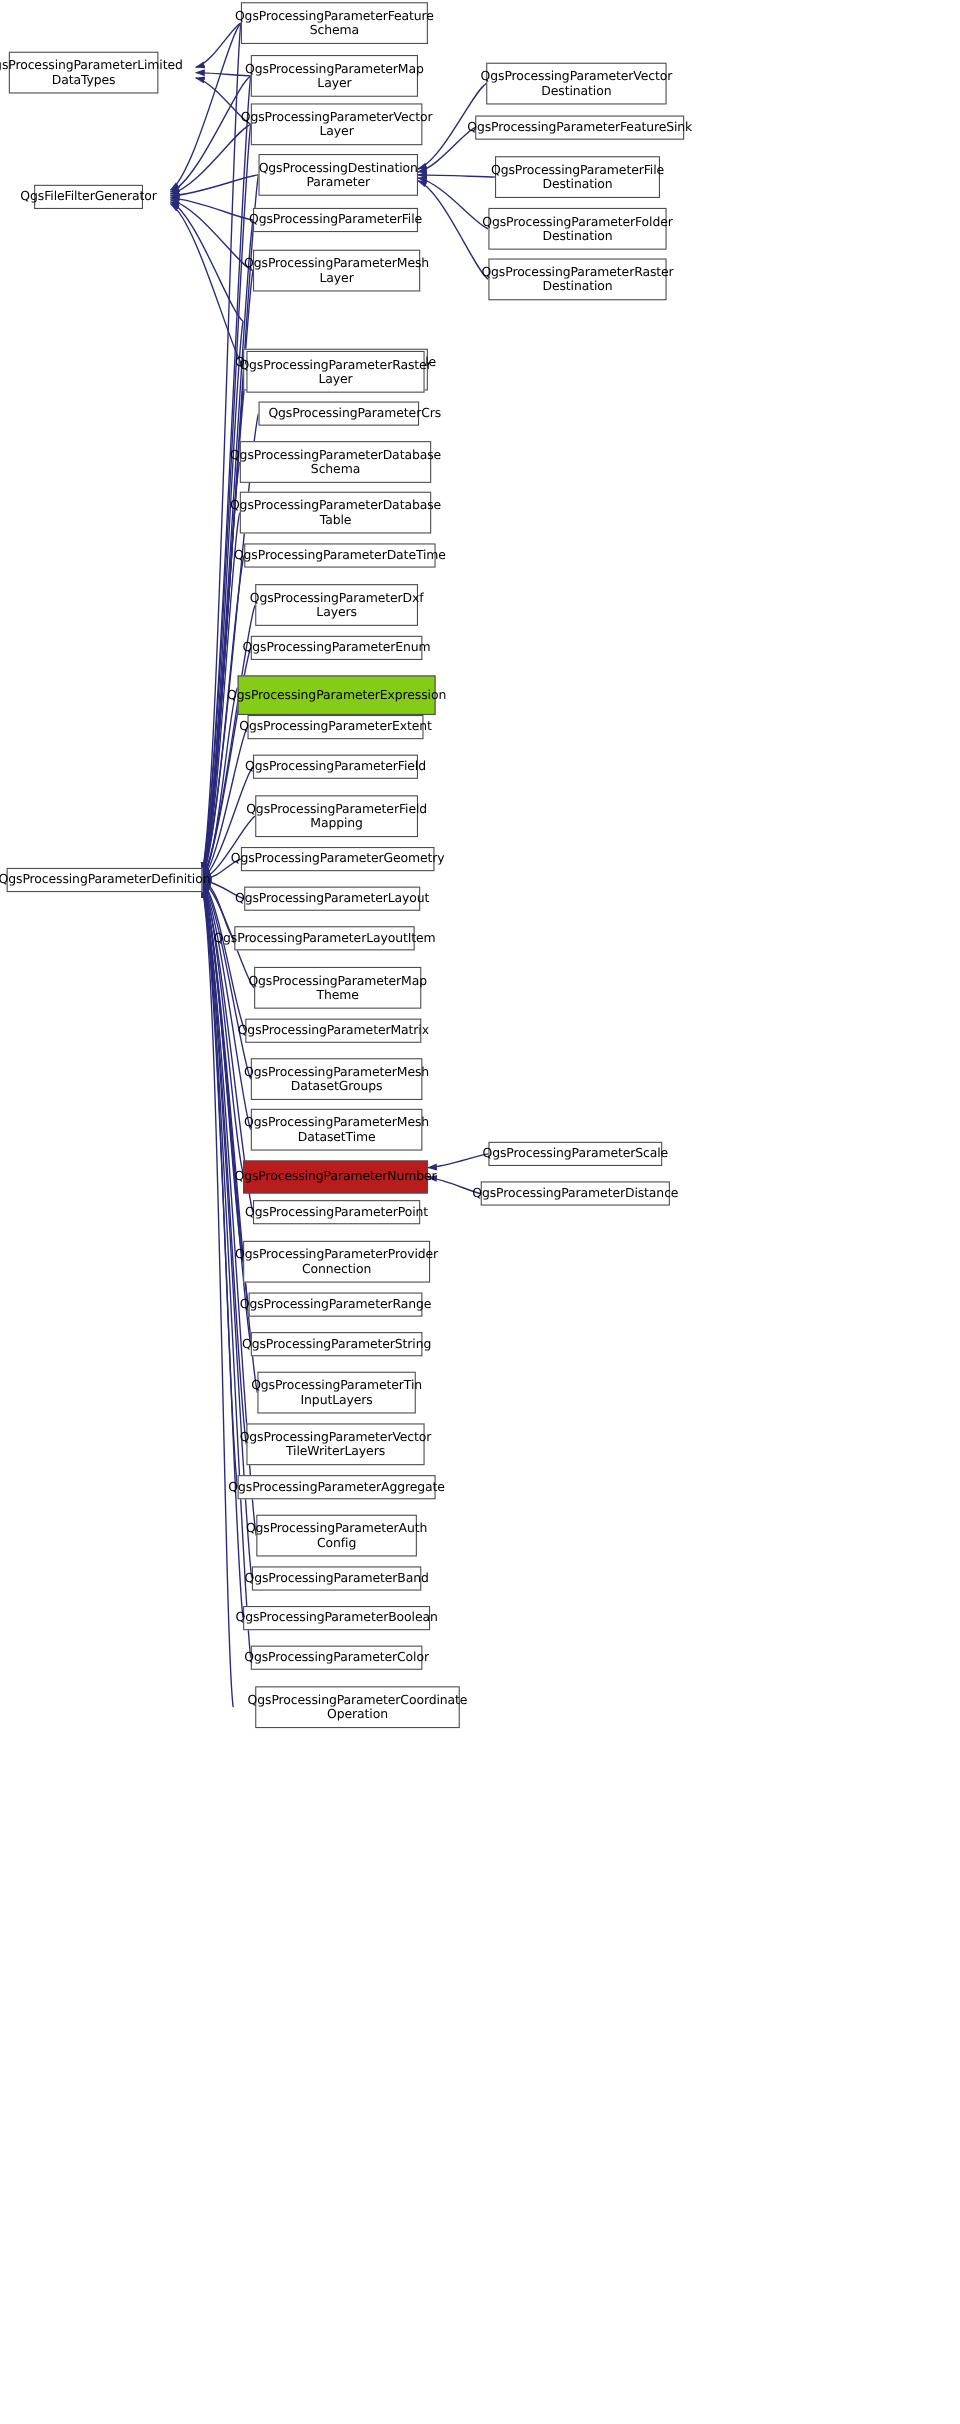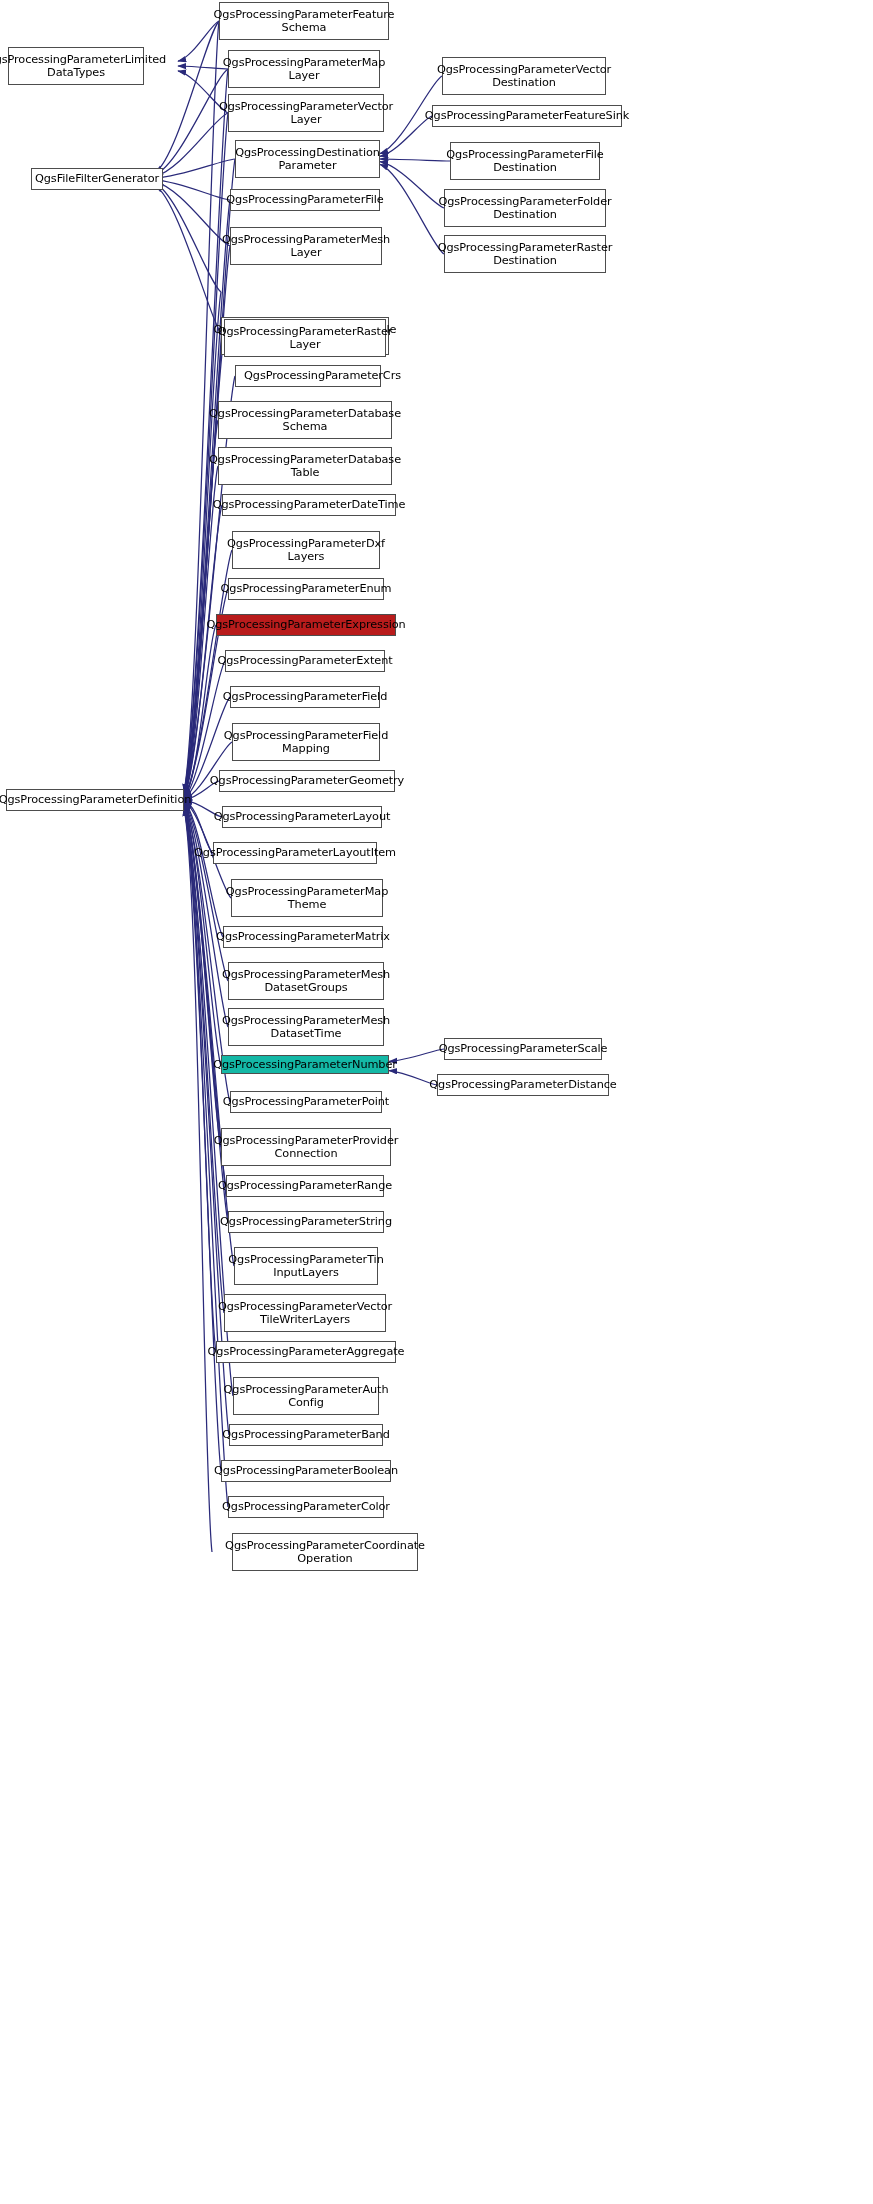--- a/index.html
+++ b/index.html
@@ -122,58 +122,58 @@
 Layer</div>
       <div class="node" style="left: 442px; top: 57px; width: 164px; height: 38px; border-color: rgb(77, 77, 77); background: rgb(255, 255, 255); color: rgb(0, 0, 0);">QgsProcessingParameterVector
 Destination</div>
       <div class="node" style="left: 228px; top: 94px; width: 156px; height: 38px; border-color: rgb(77, 77, 77); background: rgb(255, 255, 255); color: rgb(0, 0, 0);">QgsProcessingParameterVector
 Layer</div>
       <div class="node" style="left: 432px; top: 105px; width: 190px; height: 22px; border-color: rgb(77, 77, 77); background: rgb(255, 255, 255); color: rgb(0, 0, 0);">QgsProcessingParameterFeatureSink</div>
       <div class="node" style="left: 235px; top: 140px; width: 145px; height: 38px; border-color: rgb(77, 77, 77); background: rgb(255, 255, 255); color: rgb(0, 0, 0);">QgsProcessingDestination
 Parameter</div>
       <div class="node" style="left: 450px; top: 142px; width: 150px; height: 38px; border-color: rgb(77, 77, 77); background: rgb(255, 255, 255); color: rgb(0, 0, 0);">QgsProcessingParameterFile
 Destination</div>
-      <div class="node" style="left: 31px; top: 168px; width: 132px; height: 22px; border-color: rgb(77, 77, 77); background: rgb(255, 255, 255); color: rgb(0, 0, 0);">QgsFileFilterGenerator</div>
+      <div class="node" style="left: 31px; top: 168px; width: 99px; height: 22px; border-color: rgb(77, 77, 77); background: rgb(255, 255, 255); color: rgb(0, 0, 0);">QgsFileFilterGenerator</div>
       <div class="node" style="left: 444px; top: 189px; width: 162px; height: 38px; border-color: rgb(77, 77, 77); background: rgb(255, 255, 255); color: rgb(0, 0, 0);">QgsProcessingParameterFolder
 Destination</div>
       <div class="node" style="left: 230px; top: 189px; width: 150px; height: 22px; border-color: rgb(77, 77, 77); background: rgb(255, 255, 255); color: rgb(0, 0, 0);">QgsProcessingParameterFile</div>
       <div class="node" style="left: 444px; top: 235px; width: 162px; height: 38px; border-color: rgb(77, 77, 77); background: rgb(255, 255, 255); color: rgb(0, 0, 0);">QgsProcessingParameterRaster
 Destination</div>
       <div class="node" style="left: 230px; top: 227px; width: 152px; height: 38px; border-color: rgb(77, 77, 77); background: rgb(255, 255, 255); color: rgb(0, 0, 0);">QgsProcessingParameterMesh
 Layer</div>
       <div class="node" style="left: 221px; top: 273px; width: 168px; height: 38px; border-color: rgb(77, 77, 77); background: rgb(255, 255, 255); color: rgb(0, 0, 0); margin-top: 44px;">QgsProcessingParameterMultiple
 Layers</div>
       <div class="node" style="left: 224px; top: 319px; width: 162px; height: 38px; border-color: rgb(77, 77, 77); background: rgb(255, 255, 255); color: rgb(0, 0, 0);">QgsProcessingParameterRaster
 Layer</div>
       <div class="node" style="left: 235px; top: 365px; width: 146px; height: 22px; border-color: rgb(77, 77, 77); background: rgb(255, 255, 255); color: rgb(0, 0, 0); padding-left: 32px;">QgsProcessingParameterCrs</div>
       <div class="node" style="left: 218px; top: 401px; width: 174px; height: 38px; border-color: rgb(77, 77, 77); background: rgb(255, 255, 255); color: rgb(0, 0, 0);">QgsProcessingParameterDatabase
 Schema</div>
       <div class="node" style="left: 218px; top: 447px; width: 174px; height: 38px; border-color: rgb(77, 77, 77); background: rgb(255, 255, 255); color: rgb(0, 0, 0);">QgsProcessingParameterDatabase
 Table</div>
       <div class="node" style="left: 222px; top: 494px; width: 174px; height: 22px; border-color: rgb(77, 77, 77); background: rgb(255, 255, 255); color: rgb(0, 0, 0);">QgsProcessingParameterDateTime</div>
       <div class="node" style="left: 232px; top: 531px; width: 148px; height: 38px; border-color: rgb(77, 77, 77); background: rgb(255, 255, 255); color: rgb(0, 0, 0);">QgsProcessingParameterDxf
 Layers</div>
       <div class="node" style="left: 228px; top: 578px; width: 156px; height: 22px; border-color: rgb(77, 77, 77); background: rgb(255, 255, 255); color: rgb(0, 0, 0);">QgsProcessingParameterEnum</div>
-      <div class="node" style="left: 216px; top: 614px; width: 180px; height: 22px; border-color: rgb(77, 77, 77); background: #b91c1c; color: rgb(0, 0, 0);">QgsProcessingParameterExpression</div>
+      <div class="node" style="left: 216px; top: 614px; width: 180px; height: 36px; border-color: rgb(77, 77, 77); background: #84cc16; color: rgb(0, 0, 0);">QgsProcessingParameterExpression</div>
       <div class="node" style="left: 225px; top: 650px; width: 160px; height: 22px; border-color: rgb(77, 77, 77); background: rgb(255, 255, 255); color: rgb(0, 0, 0);">QgsProcessingParameterExtent</div>
       <div class="node" style="left: 230px; top: 686px; width: 150px; height: 22px; border-color: rgb(77, 77, 77); background: rgb(255, 255, 255); color: rgb(0, 0, 0);">QgsProcessingParameterField</div>
       <div class="node" style="left: 232px; top: 723px; width: 148px; height: 38px; border-color: rgb(77, 77, 77); background: rgb(255, 255, 255); color: rgb(0, 0, 0);">QgsProcessingParameterField
 Mapping</div>
       <div class="node" style="left: 219px; top: 770px; width: 176px; height: 22px; border-color: rgb(77, 77, 77); background: rgb(255, 255, 255); color: rgb(0, 0, 0);">QgsProcessingParameterGeometry</div>
       <div class="node" style="left: 6px; top: 789px; width: 178px; height: 22px; border-color: rgb(77, 77, 77); background: rgb(255, 255, 255); color: rgb(0, 0, 0);">QgsProcessingParameterDefinition</div>
       <div class="node" style="left: 222px; top: 806px; width: 160px; height: 22px; border-color: rgb(77, 77, 77); background: rgb(255, 255, 255); color: rgb(0, 0, 0);">QgsProcessingParameterLayout</div>
       <div class="node" style="left: 213px; top: 842px; width: 164px; height: 22px; border-color: rgb(77, 77, 77); background: rgb(255, 255, 255); color: rgb(0, 0, 0);">QgsProcessingParameterLayoutItem</div>
       <div class="node" style="left: 231px; top: 879px; width: 152px; height: 38px; border-color: rgb(77, 77, 77); background: rgb(255, 255, 255); color: rgb(0, 0, 0);">QgsProcessingParameterMap
 Theme</div>
       <div class="node" style="left: 223px; top: 926px; width: 160px; height: 22px; border-color: rgb(77, 77, 77); background: rgb(255, 255, 255); color: rgb(0, 0, 0);">QgsProcessingParameterMatrix</div>
       <div class="node" style="left: 228px; top: 962px; width: 156px; height: 38px; border-color: rgb(77, 77, 77); background: rgb(255, 255, 255); color: rgb(0, 0, 0);">QgsProcessingParameterMesh
 DatasetGroups</div>
       <div class="node" style="left: 228px; top: 1008px; width: 156px; height: 38px; border-color: rgb(77, 77, 77); background: rgb(255, 255, 255); color: rgb(0, 0, 0);">QgsProcessingParameterMesh
 DatasetTime</div>
-      <div class="node" style="left: 221px; top: 1055px; width: 168px; height: 19px; border-color: rgb(77, 77, 77); background: #14b8a6; color: rgb(0, 0, 0);">QgsProcessingParameterNumber</div>
+      <div class="node" style="left: 221px; top: 1055px; width: 168px; height: 30px; border-color: rgb(77, 77, 77); background: #b91c1c; color: rgb(0, 0, 0);">QgsProcessingParameterNumber</div>
       <div class="node" style="left: 444px; top: 1038px; width: 158px; height: 22px; border-color: rgb(77, 77, 77); background: rgb(255, 255, 255); color: rgb(0, 0, 0);">QgsProcessingParameterScale</div>
       <div class="node" style="left: 437px; top: 1074px; width: 172px; height: 22px; border-color: rgb(77, 77, 77); background: rgb(255, 255, 255); color: rgb(0, 0, 0);">QgsProcessingParameterDistance</div>
       <div class="node" style="left: 230px; top: 1091px; width: 152px; height: 22px; border-color: rgb(77, 77, 77); background: rgb(255, 255, 255); color: rgb(0, 0, 0);">QgsProcessingParameterPoint</div>
       <div class="node" style="left: 221px; top: 1128px; width: 170px; height: 38px; border-color: rgb(77, 77, 77); background: rgb(255, 255, 255); color: rgb(0, 0, 0);">QgsProcessingParameterProvider
 Connection</div>
       <div class="node" style="left: 226px; top: 1175px; width: 158px; height: 22px; border-color: rgb(77, 77, 77); background: rgb(255, 255, 255); color: rgb(0, 0, 0);">QgsProcessingParameterRange</div>
       <div class="node" style="left: 228px; top: 1211px; width: 156px; height: 22px; border-color: rgb(77, 77, 77); background: rgb(255, 255, 255); color: rgb(0, 0, 0);">QgsProcessingParameterString</div>
       <div class="node" style="left: 234px; top: 1247px; width: 144px; height: 38px; border-color: rgb(77, 77, 77); background: rgb(255, 255, 255); color: rgb(0, 0, 0);">QgsProcessingParameterTin
 InputLayers</div>
       <div class="node" style="left: 224px; top: 1294px; width: 162px; height: 38px; border-color: rgb(77, 77, 77); background: rgb(255, 255, 255); color: rgb(0, 0, 0);">QgsProcessingParameterVector

